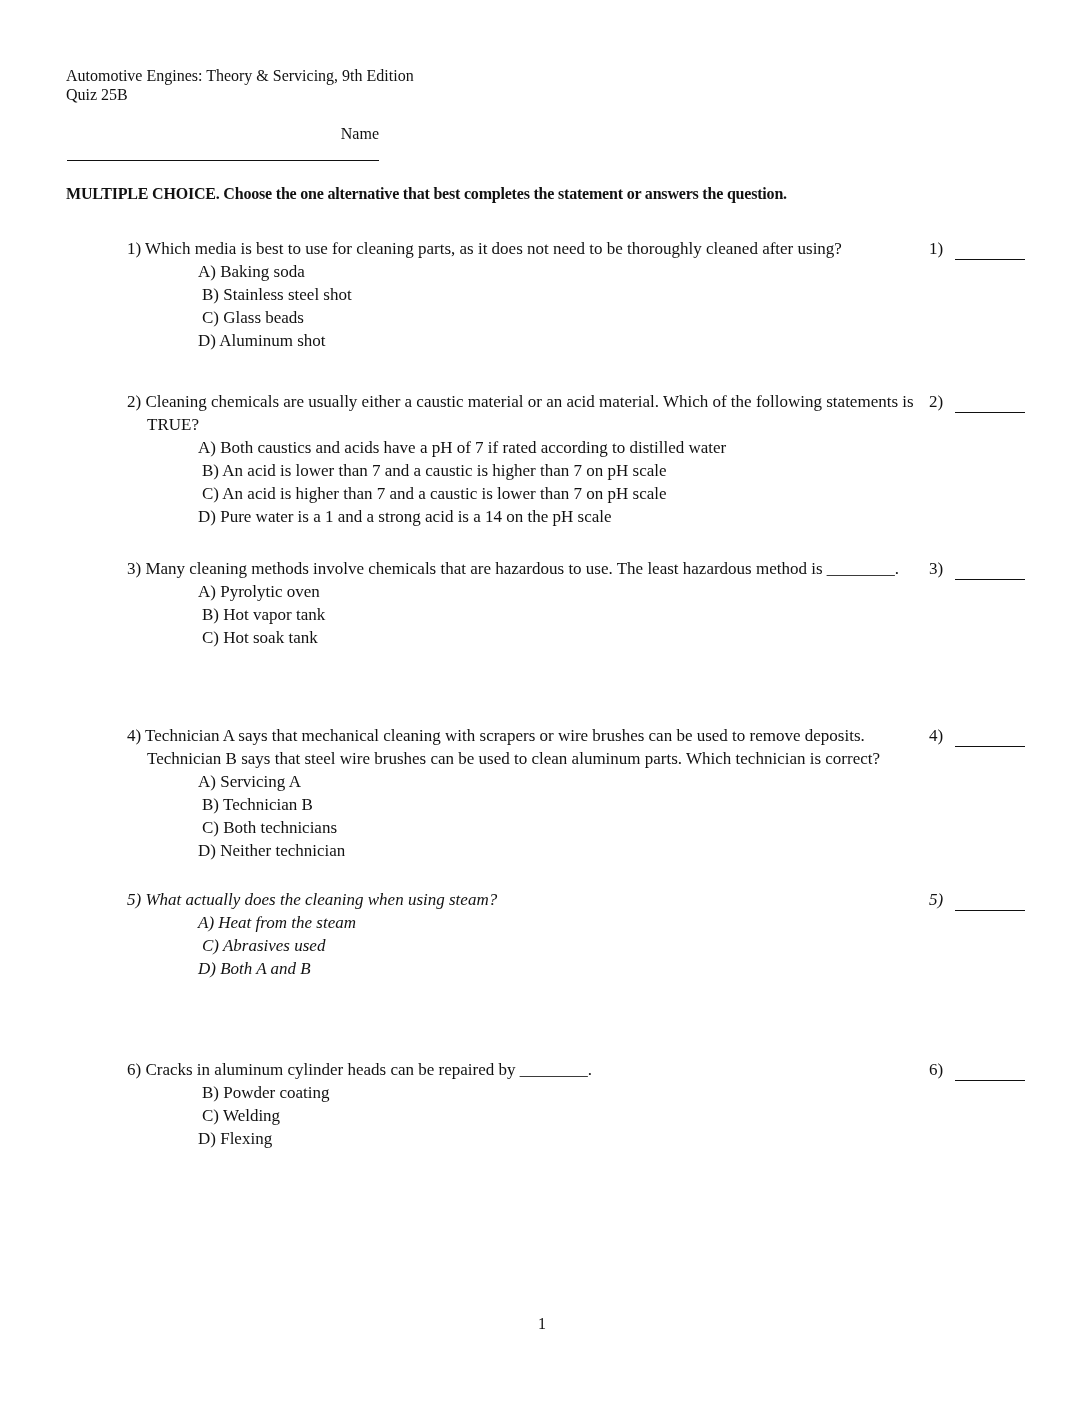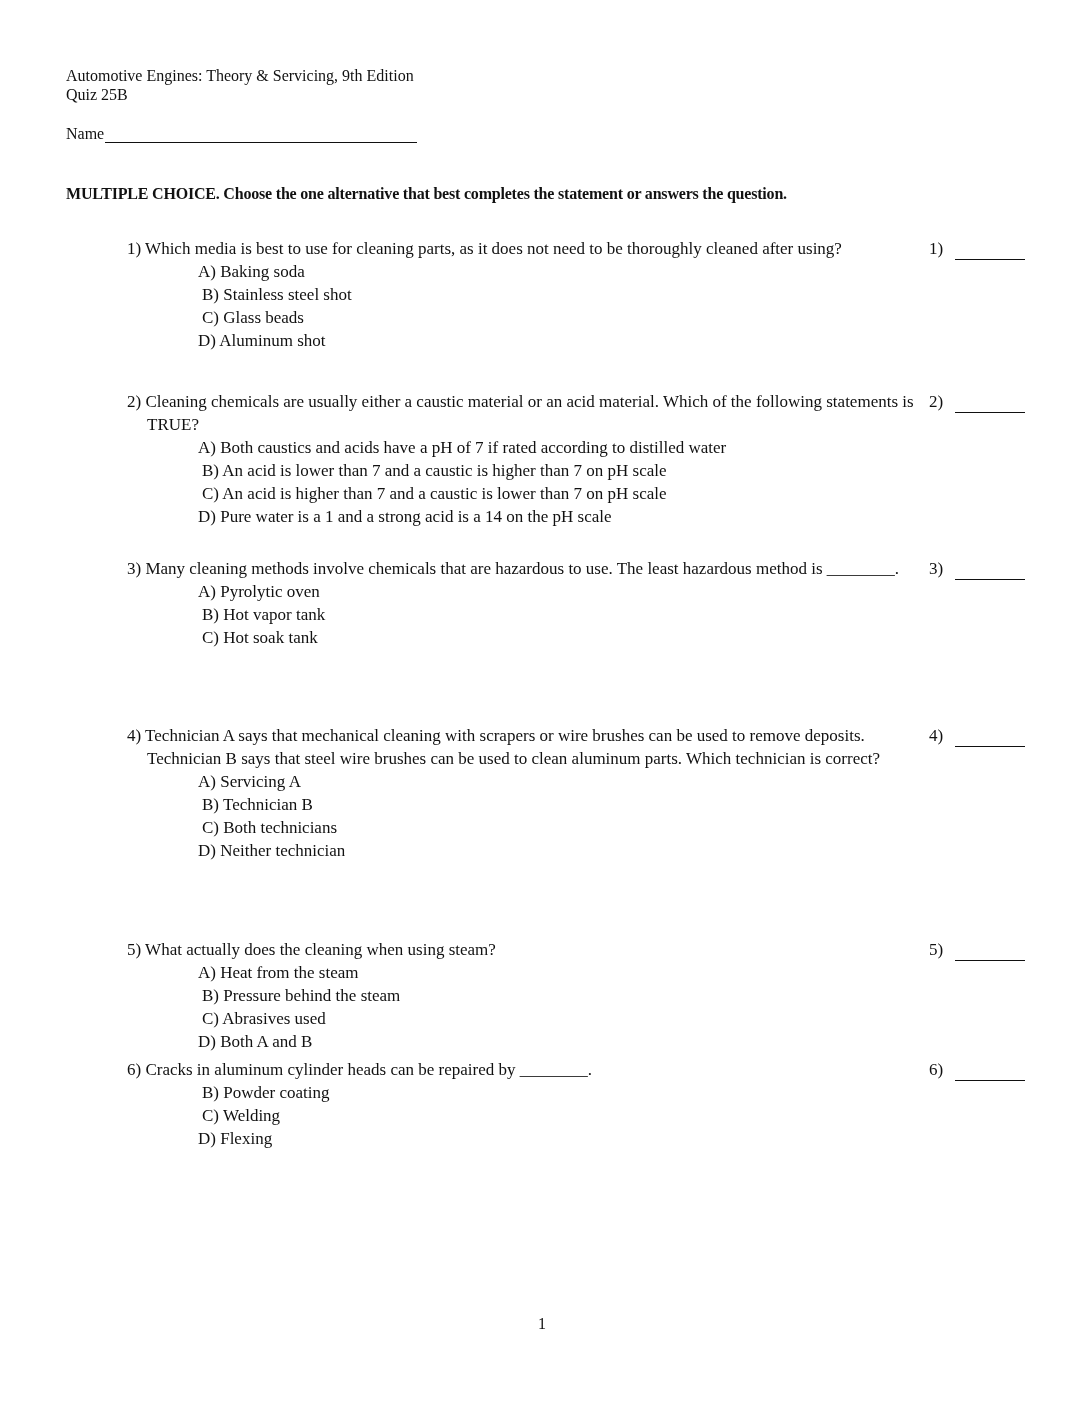--- a/index.html
+++ b/index.html
@@ -1,19 +1,19 @@
 <!DOCTYPE html>
 <html><head>
 <meta charset="utf-8">
 <style>
   html, body { margin: 0; padding: 0; background: #ffffff; }
   body { width: 1088px; height: 1408px; position: relative; overflow: hidden; color: #111; }
   .serif { font-family: "Liberation Serif", "DejaVu Serif", serif; }
   .header { position: absolute; left: 66px; top: 66px; font-size: 16px; line-height: 19px; }
-  .name-row { position: absolute; left: 66px; top: 125px; font-size: 16px; display: flex; align-items: flex-end; }
+  .name-row { position: absolute; left: 66px; top: 125px; font-size: 16px; display: flex; align-items: flex-end; flex-direction: column; }
   .name-line { display: inline-block; width: 312px; border-bottom: 1px solid #111; height: 17px; margin-left: 1px; }
   .instructions { position: absolute; left: 66px; top: 185px; font-size: 16px; font-weight: bold; letter-spacing: -0.2px; }
   .question { position: absolute; left: 127px; width: 900px; font-size: 17px; line-height: 23px; }
   .q-text { width: 785px; padding-left: 20px; text-indent: -20px; }
   .q-options { margin-left: 71px; }
   .q-option { display: block; }
   .q-option.indent { padding-left: 4px; }
   .answer { position: absolute; left: 802px; top: 0; display: flex; align-items: flex-end; }
   .answer-num { width: 26px; }
   .answer-blank { display: inline-block; width: 70px; border-bottom: 1.5px solid #111; height: 18px; margin-left: 0px; }
@@ -82,25 +82,24 @@
     <span class="q-option indent">B) Technician B</span>
     <span class="q-option indent">C) Both technicians</span>
     <span class="q-option">D) Neither technician</span>
   </div>
   <div class="answer">
     <span class="answer-num">4)</span>
     <span class="answer-blank"></span>
   </div>
 </div>
 
-<div class="question" style="top:938px;">
+<div class="question" style="top:888px;font-style:italic;">
   <div class="q-text">5) What actually does the cleaning when using steam?</div>
   <div class="q-options">
     <span class="q-option">A) Heat from the steam</span>
-    <span class="q-option indent">B) Pressure behind the steam</span>
     <span class="q-option indent">C) Abrasives used</span>
     <span class="q-option">D) Both A and B</span>
   </div>
   <div class="answer">
     <span class="answer-num">5)</span>
     <span class="answer-blank"></span>
   </div>
 </div>
 
 <div class="question" style="top:1058px;">

